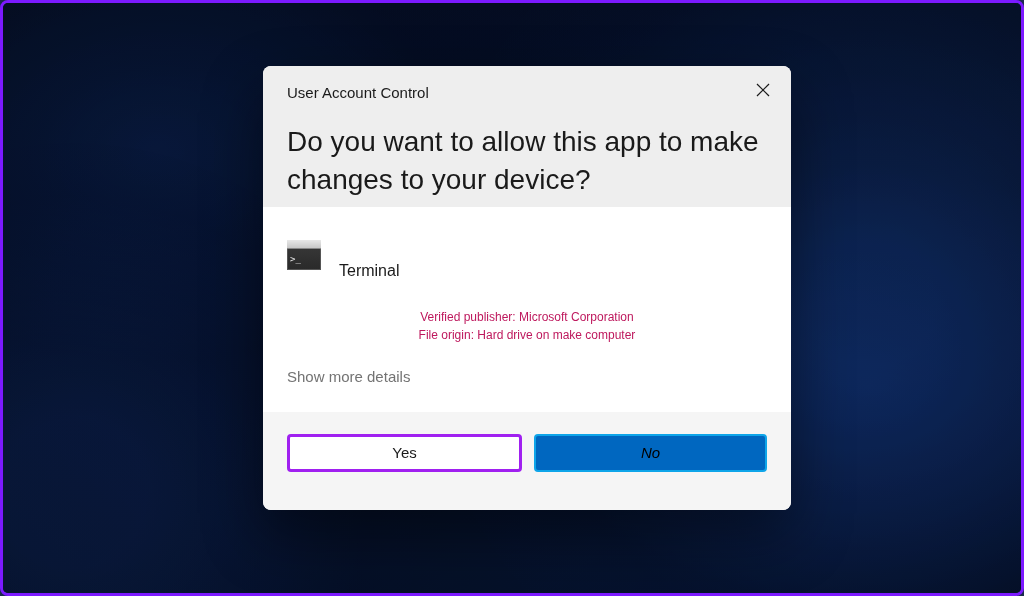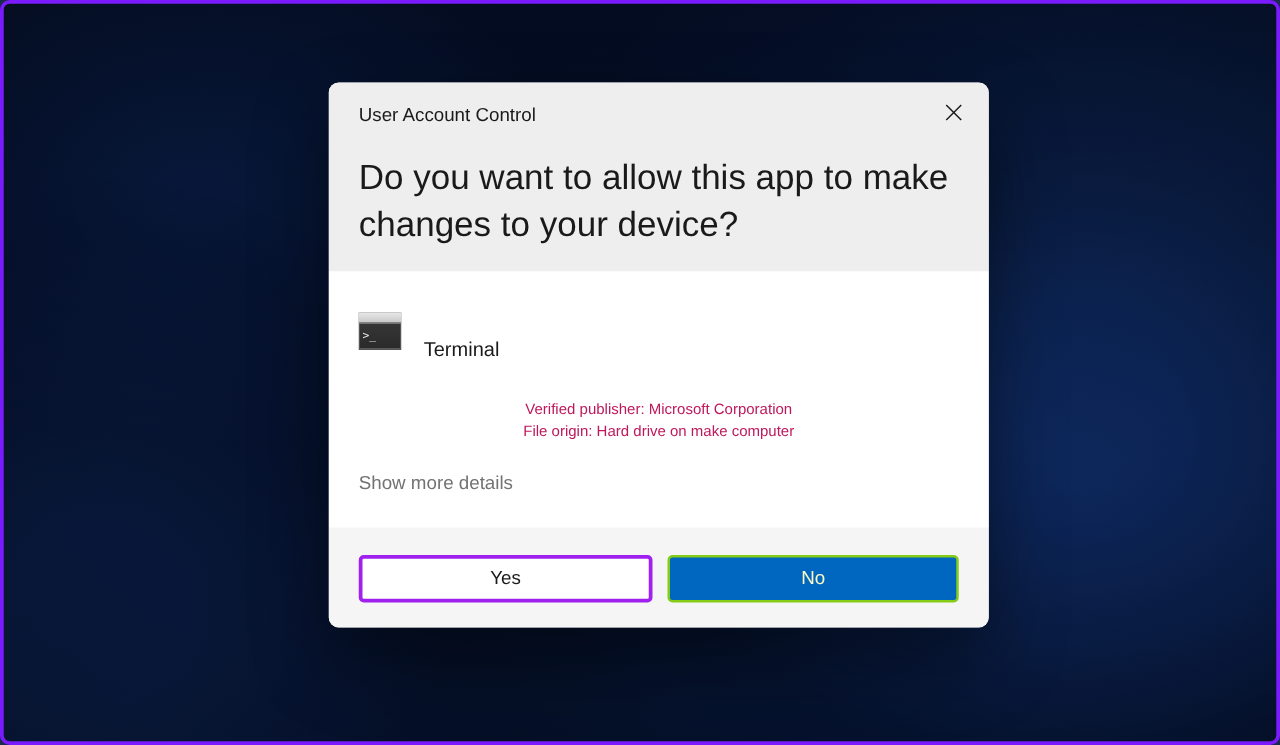--- a/index.html
+++ b/index.html
@@ -67,21 +67,21 @@
       top: 63px;
       width: 528px;
       background: #ffffff;
       border-radius: 8px;
       box-shadow: 0 25px 60px rgba(0, 0, 0, 0.45);
       overflow: hidden;
     }
 
     .dialog-header {
       background: #eeeeee;
-      padding: 18px 24px 18px 24px;
+      padding: 18px 24px 8px 24px;
       position: relative;
     }
 
     .close-btn {
       position: absolute;
       top: 14px;
       right: 18px;
       width: 20px;
       height: 20px;
       cursor: pointer;
@@ -171,21 +171,21 @@
 
     .show-more {
       color: #737373;
       font-size: 15px;
       cursor: pointer;
       display: inline-block;
     }
 
     .dialog-footer {
       background: #f5f5f5;
-      padding: 22px 24px 20px 24px;
+      padding: 22px 24px 38px 24px;
       display: flex;
       gap: 12px;
     }
 
     .btn {
       flex: 1;
       height: 38px;
       border-radius: 4px;
       font-size: 15px;
       cursor: pointer;
@@ -196,22 +196,23 @@
     }
 
     .btn-yes {
       background: #ffffff;
       color: #1a1a1a;
       border: 3px solid #a020f0;
     }
 
     .btn-no {
       background: #0067c0;
-      color: #fef9c3;
-      border: 2px solid #84cc16;
+      color: #000000;
+      border: 2px solid #0ea5e9;
+      font-style: italic;
     }
   </style>
 </head>
 <body>
 
 <div class="wallpaper"></div>
 <div class="overlay"></div>
 
 <div class="dialog">
 

